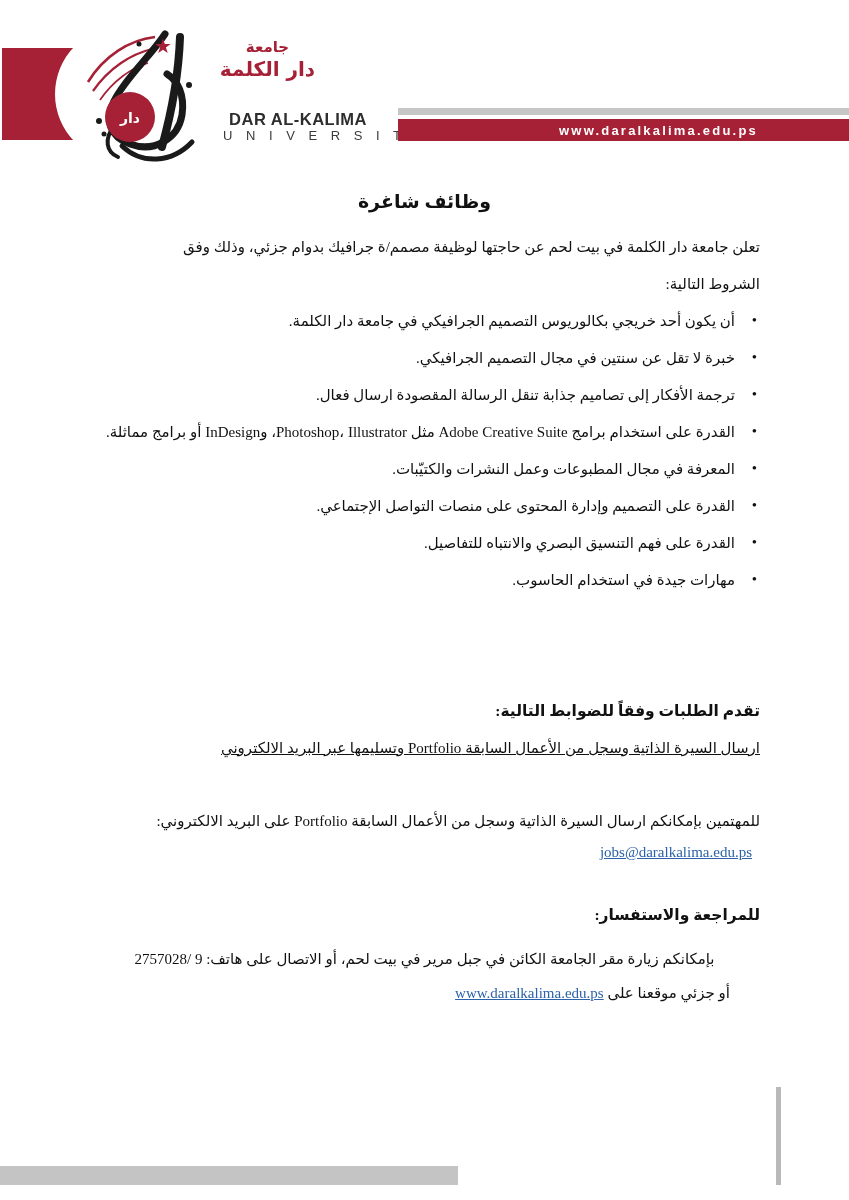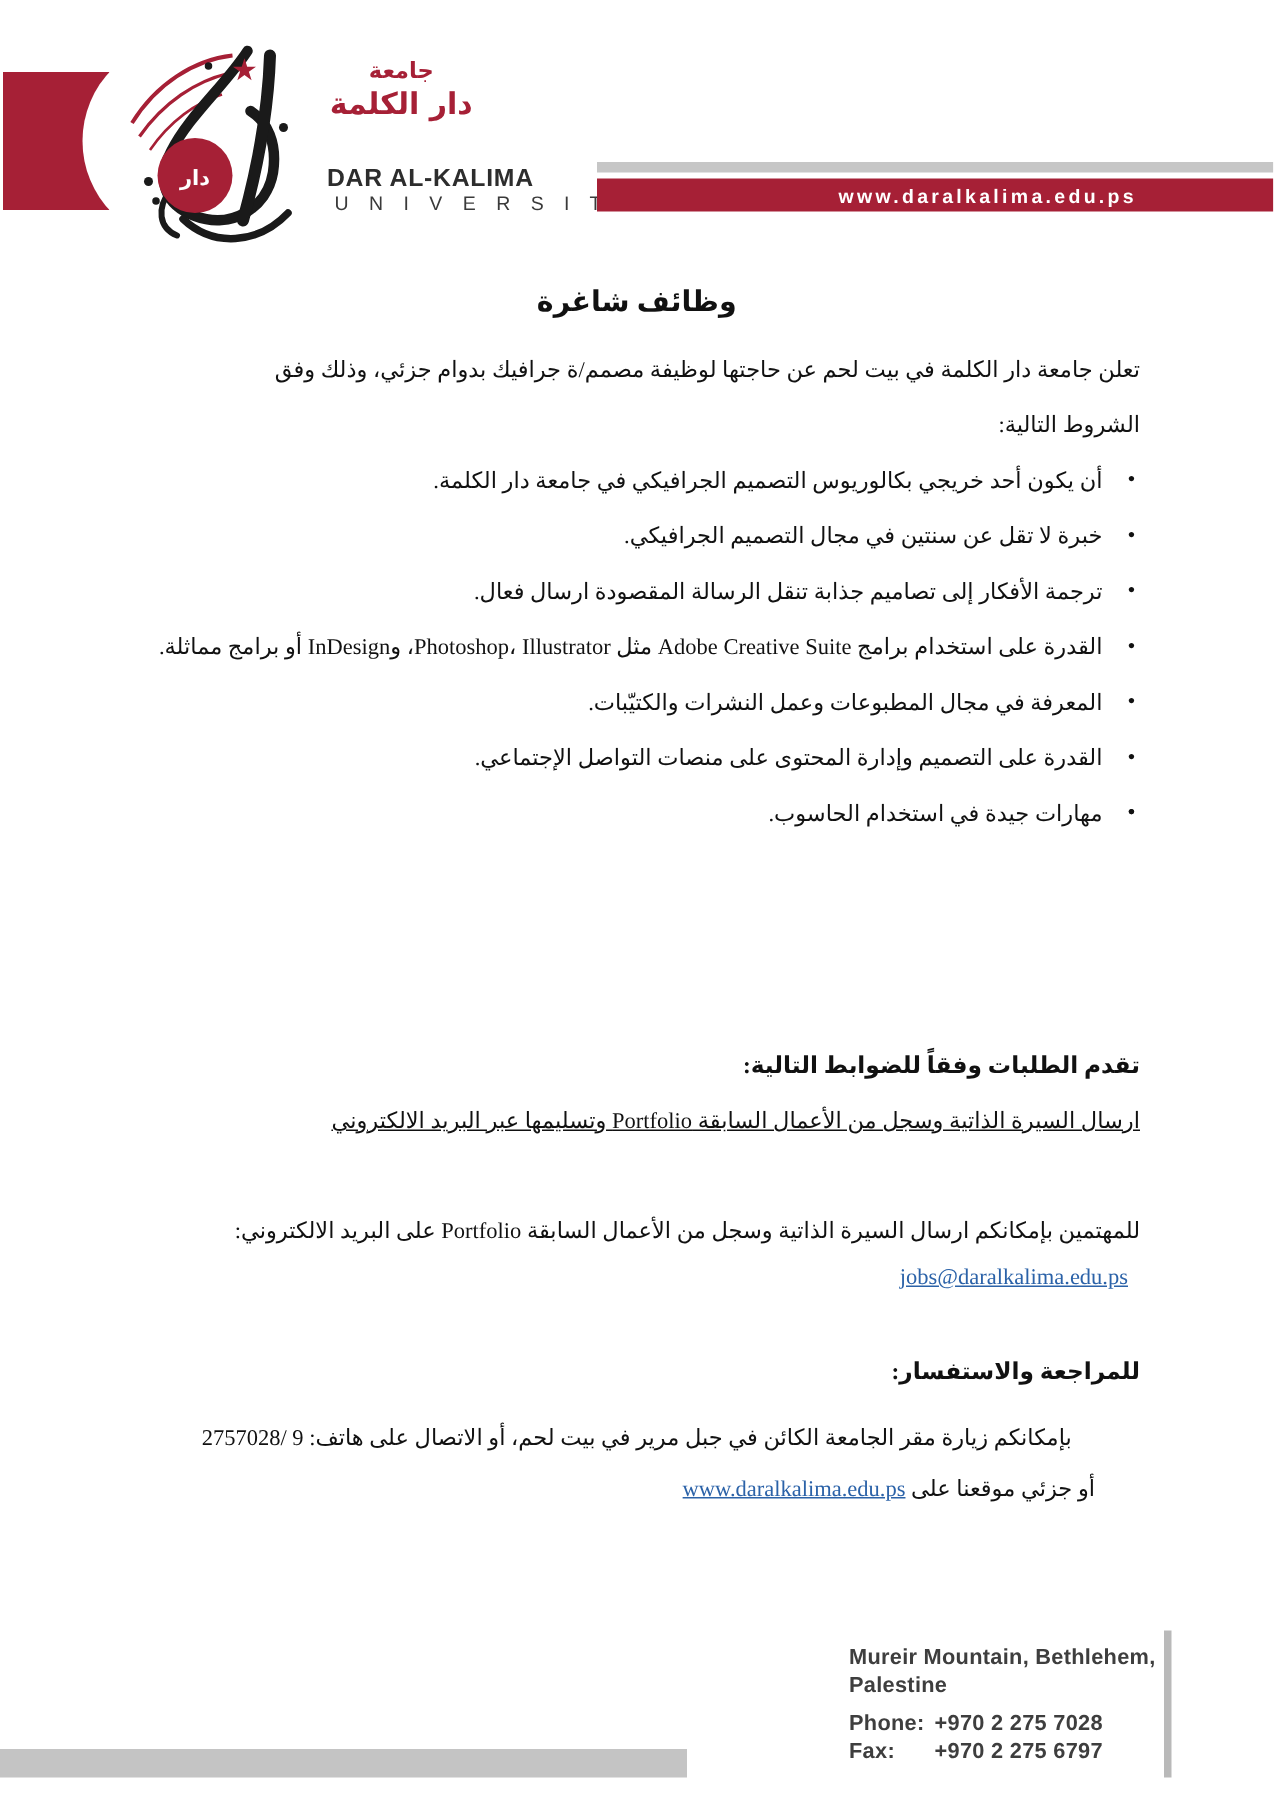--- a/index.html
+++ b/index.html
@@ -18,21 +18,21 @@
   }
   
   .hdr{position:absolute;top:0;left:0;right:0;height:185px;}
   .red-block{position:absolute;left:2px;top:48px;width:71px;height:92px;background:var(--red);}
   .red-block-cut{position:absolute;left:55px;top:26px;width:136px;height:136px;border-radius:50%;background:#fff;}
   .emblem{position:absolute;left:68px;top:25px;width:150px;height:150px;}
   .wordmark-ar{position:absolute;left:205px;top:40px;width:125px;text-align:center;color:var(--red);
     font-family:"DejaVu Sans",sans-serif;font-weight:bold;line-height:1;}
   .wordmark-ar .small{font-size:15px;margin-bottom:4px;}
   .wordmark-ar .big{font-size:20px;}
-  .wordmark-en{position:absolute;left:218px;top:110px;width:160px;text-align:left;
+  .wordmark-en{position:absolute;left:218px;top:110px;width:160px;text-align:center;
     font-family:"Liberation Sans","DejaVu Sans",sans-serif;color:#2d2d2d;line-height:1.15;}
   .wordmark-en .name{font-size:16.5px;font-weight:bold;letter-spacing:.5px;white-space:nowrap;}
   .wordmark-en .sub{font-size:13px;letter-spacing:5px;margin-left:5px;color:#3a3a3a;white-space:nowrap;}
   .band-gray{position:absolute;left:398px;right:0;top:108px;height:7px;background:var(--gray);}
   .band-red{position:absolute;left:398px;right:0;top:119px;height:22px;background:var(--red);
     display:flex;align-items:center;justify-content:center;padding-left:70px;}
   .band-red span{color:#fff;font-family:"Liberation Sans","DejaVu Sans",sans-serif;
     font-size:13px;font-weight:bold;letter-spacing:2.2px;}
   
   .doc{position:absolute;inset:0;direction:rtl;font-size:15px;line-height:23px;}
@@ -119,21 +119,21 @@
     <div class="abs intro1 nowrap">تعلن جامعة دار الكلمة في بيت لحم عن حاجتها لوظيفة مصمم/ة جرافيك بدوام جزئي، وذلك وفق</div>
     <div class="abs intro2">الشروط التالية:</div>
 
     <ul class="abs reqs">
       <li><span class="dot">•</span><span>أن يكون أحد خريجي بكالوريوس التصميم الجرافيكي في جامعة دار الكلمة.</span></li>
       <li><span class="dot">•</span><span>خبرة لا تقل عن سنتين في مجال التصميم الجرافيكي.</span></li>
       <li><span class="dot">•</span><span>ترجمة الأفكار إلى تصاميم جذابة تنقل الرسالة المقصودة ارسال فعال.</span></li>
       <li class="wrap"><span class="dot">•</span><span>القدرة على استخدام برامج Adobe Creative Suite مثل Photoshop، Illustrator، وInDesign أو برامج مماثلة.</span></li>
       <li><span class="dot">•</span><span>المعرفة في مجال المطبوعات وعمل النشرات والكتيّبات.</span></li>
       <li><span class="dot">•</span><span>القدرة على التصميم وإدارة المحتوى على منصات التواصل الإجتماعي.</span></li>
-      <li><span class="dot">•</span></li>
+      <li><span class="dot">•</span><span>القدرة على فهم التنسيق البصري والانتباه للتفاصيل.</span></li>
       <li><span class="dot">•</span><span>مهارات جيدة في استخدام الحاسوب.</span></li>
     </ul>
 
     <div class="abs sh1 bold">تقدم الطلبات وفقاً للضوابط التالية:</div>
     <div class="abs sub1 nowrap">ارسال السيرة الذاتية وسجل من الأعمال السابقة Portfolio  وتسليمها عبر البريد الالكتروني</div>
     <div class="abs sub3 nowrap">للمهتمين بإمكانكم ارسال السيرة الذاتية وسجل من الأعمال السابقة Portfolio على البريد الالكتروني:</div>
     <div class="abs sh2 bold">للمراجعة والاستفسار:</div>
 
     <div class="abs email-line">
       <a class="doclink num" href="#">jobs@daralkalima.edu.ps</a>
@@ -141,24 +141,14 @@
     <div class="abs inq1 nowrap">
       <span>بإمكانكم زيارة مقر الجامعة الكائن في جبل مرير في بيت لحم، أو الاتصال على هاتف: </span><span class="num">2757028/ 9</span>
     </div>
     <div class="abs inq2 nowrap">
       <span>أو جزئي موقعنا على  </span><a class="doclink num" href="#">www.daralkalima.edu.ps</a>
     </div>
   </div>
 
   <div class="foot-hbar"></div>
   <div class="foot-vbar"></div>
-  <div class="foot-text">
-    <div>Mureir Mountain, Bethlehem,</div>
-    <div>Palestine</div>
-    <div class="grp">
-      <span class="lbl">Phone:</span><span>+970 2 275 7028</span>
-    </div>
-    <div>
-      <span class="lbl">Fax:</span><span>+970 2 275 6797</span>
-    </div>
-  </div>
 
 </div>
 
 </body></html>

